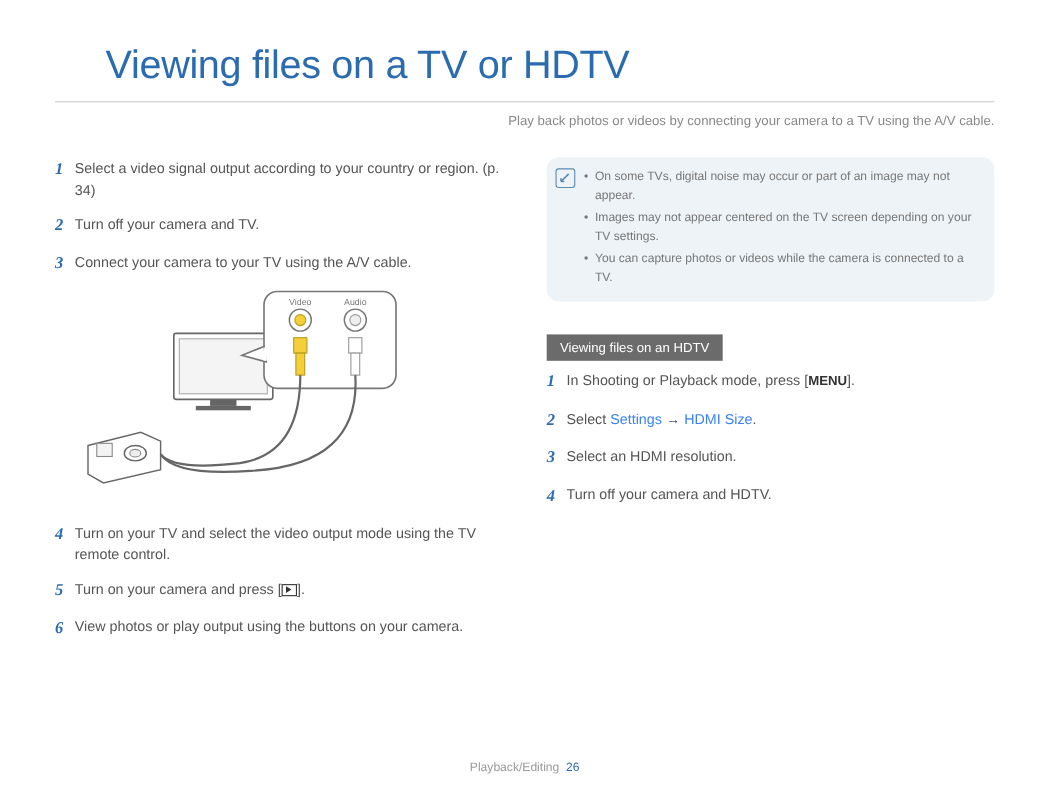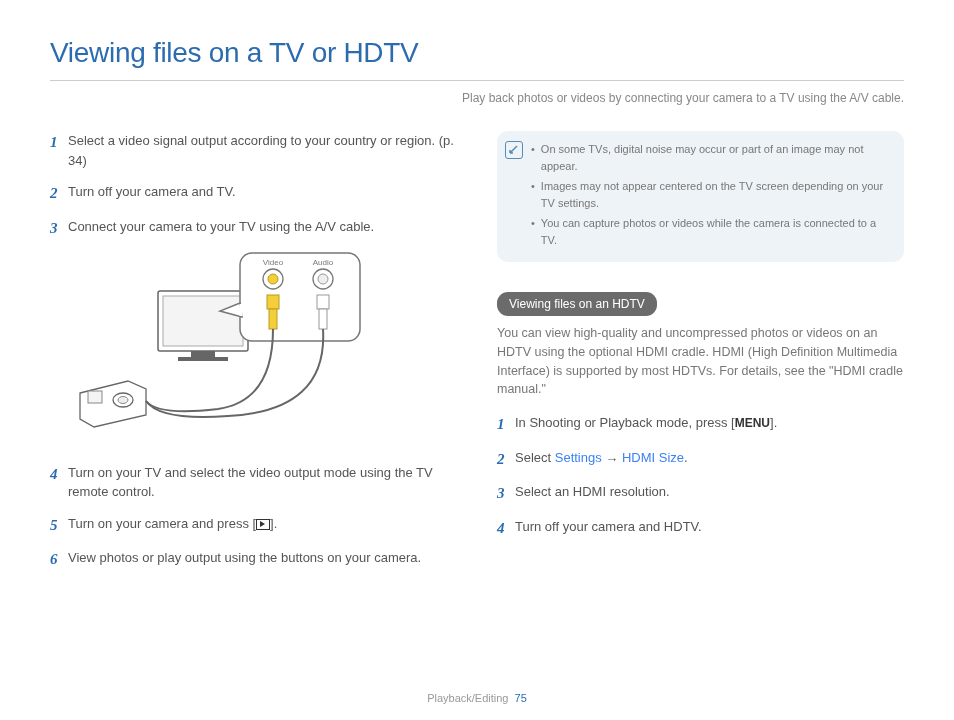--- a/index.html
+++ b/index.html
@@ -9,24 +9,25 @@
     height: 720px;
     background: #fff;
     color: #666;
     font-size: 13px;
     line-height: 1.5;
     padding: 32px 50px 20px 50px;
     position: relative;
   }
   .page-title {
     color: #2b6cb0;
-    font-size: 28px;
+    font-size: 36px;
     font-weight: 400;
     margin-bottom: 6px;
     letter-spacing: -0.3px;
+    margin-left: 46px;
   }
   .title-rule {
     border: none;
     border-top: 1px solid #ccc;
     margin-bottom: 8px;
   }
   .subtitle {
     font-size: 12px;
     color: #888;
     margin-bottom: 24px;
@@ -94,21 +95,21 @@
   }
   .note-box ul { list-style:none; padding:0;}
   .note-box ul li { display:flex; margin-bottom:4px;}
   .note-box ul li::before { content:"•"; margin-right:6px;}
   .pill {
     display:inline-block;
     background:#6b6b6b;
     color:#fff;
     font-size:12px;
     padding:3px 12px;
-    border-radius:11px;
+    border-radius:0;
     margin-bottom:8px;
   }
   .hdtv-intro {
     font-size:12.5px;
     color:#777;
     margin-bottom:14px;
   }
   .arrow { font-family: sans-serif; }
   .footer {
     position:absolute;
@@ -218,21 +219,20 @@
         <li>
             <span>Images may not appear centered on the TV screen depending on your TV settings.</span>
           </li>
         <li>
             <span>You can capture photos or videos while the camera is connected to a TV.</span>
           </li>
       </ul>
     </div>
 
     <div class="pill">Viewing files on an HDTV</div>
-    <p class="hdtv-intro">You can view high-quality and uncompressed photos or videos on an HDTV using the optional HDMI cradle. HDMI (High Definition Multimedia Interface) is supported by most HDTVs. For details, see the "HDMI cradle manual."</p>
 
     <ol class="steps">
       <li>
         <span class="num">1</span>
         <span class="txt">
           <span>In Shooting or Playback mode, press [</span><span class="menu-label">MENU</span><span>].</span>
         </span>
       </li>
       <li>
         <span class="num">2</span>
@@ -246,14 +246,14 @@
       </li>
       <li>
         <span class="num">4</span>
         <span class="txt">Turn off your camera and HDTV.</span>
       </li>
     </ol>
   </div>
 </div>
 
 <div class="footer">
-  <span>Playback/Editing</span>&nbsp;&nbsp;<span class="pgnum">75</span>
+  <span>Playback/Editing</span>&nbsp;&nbsp;<span class="pgnum">26</span>
 </div>
 
 </body></html>

